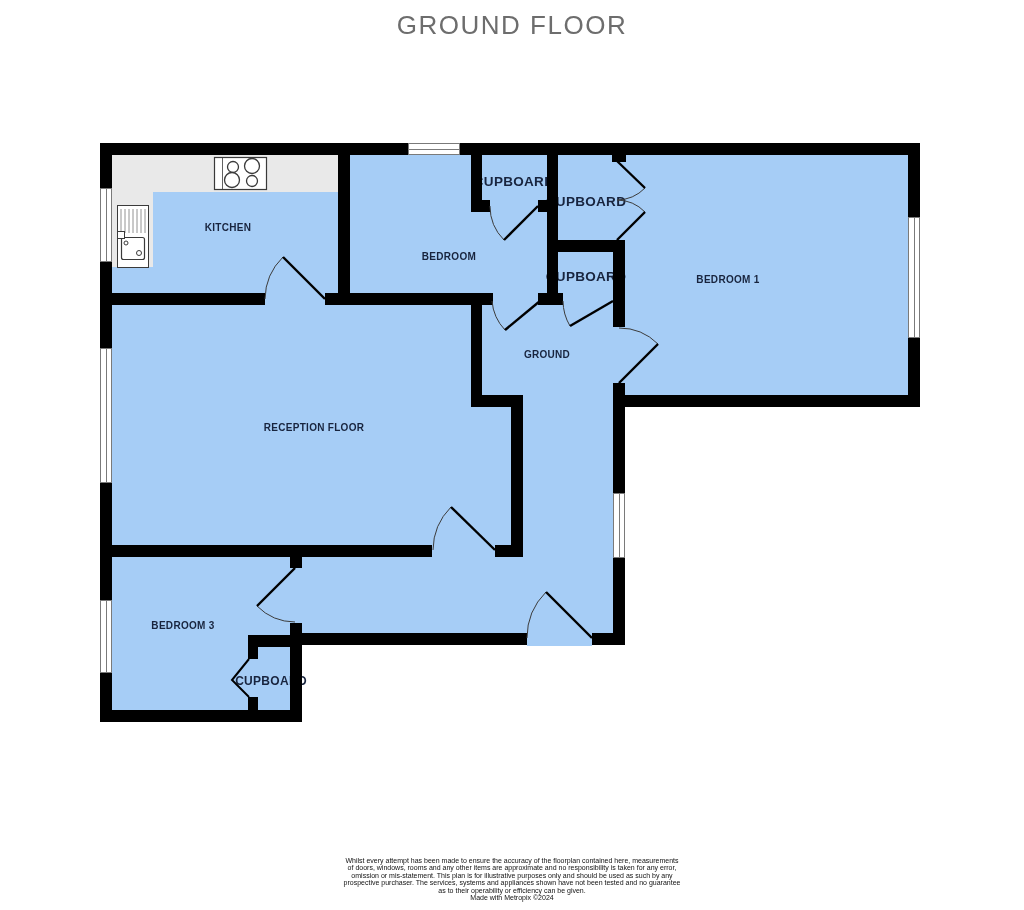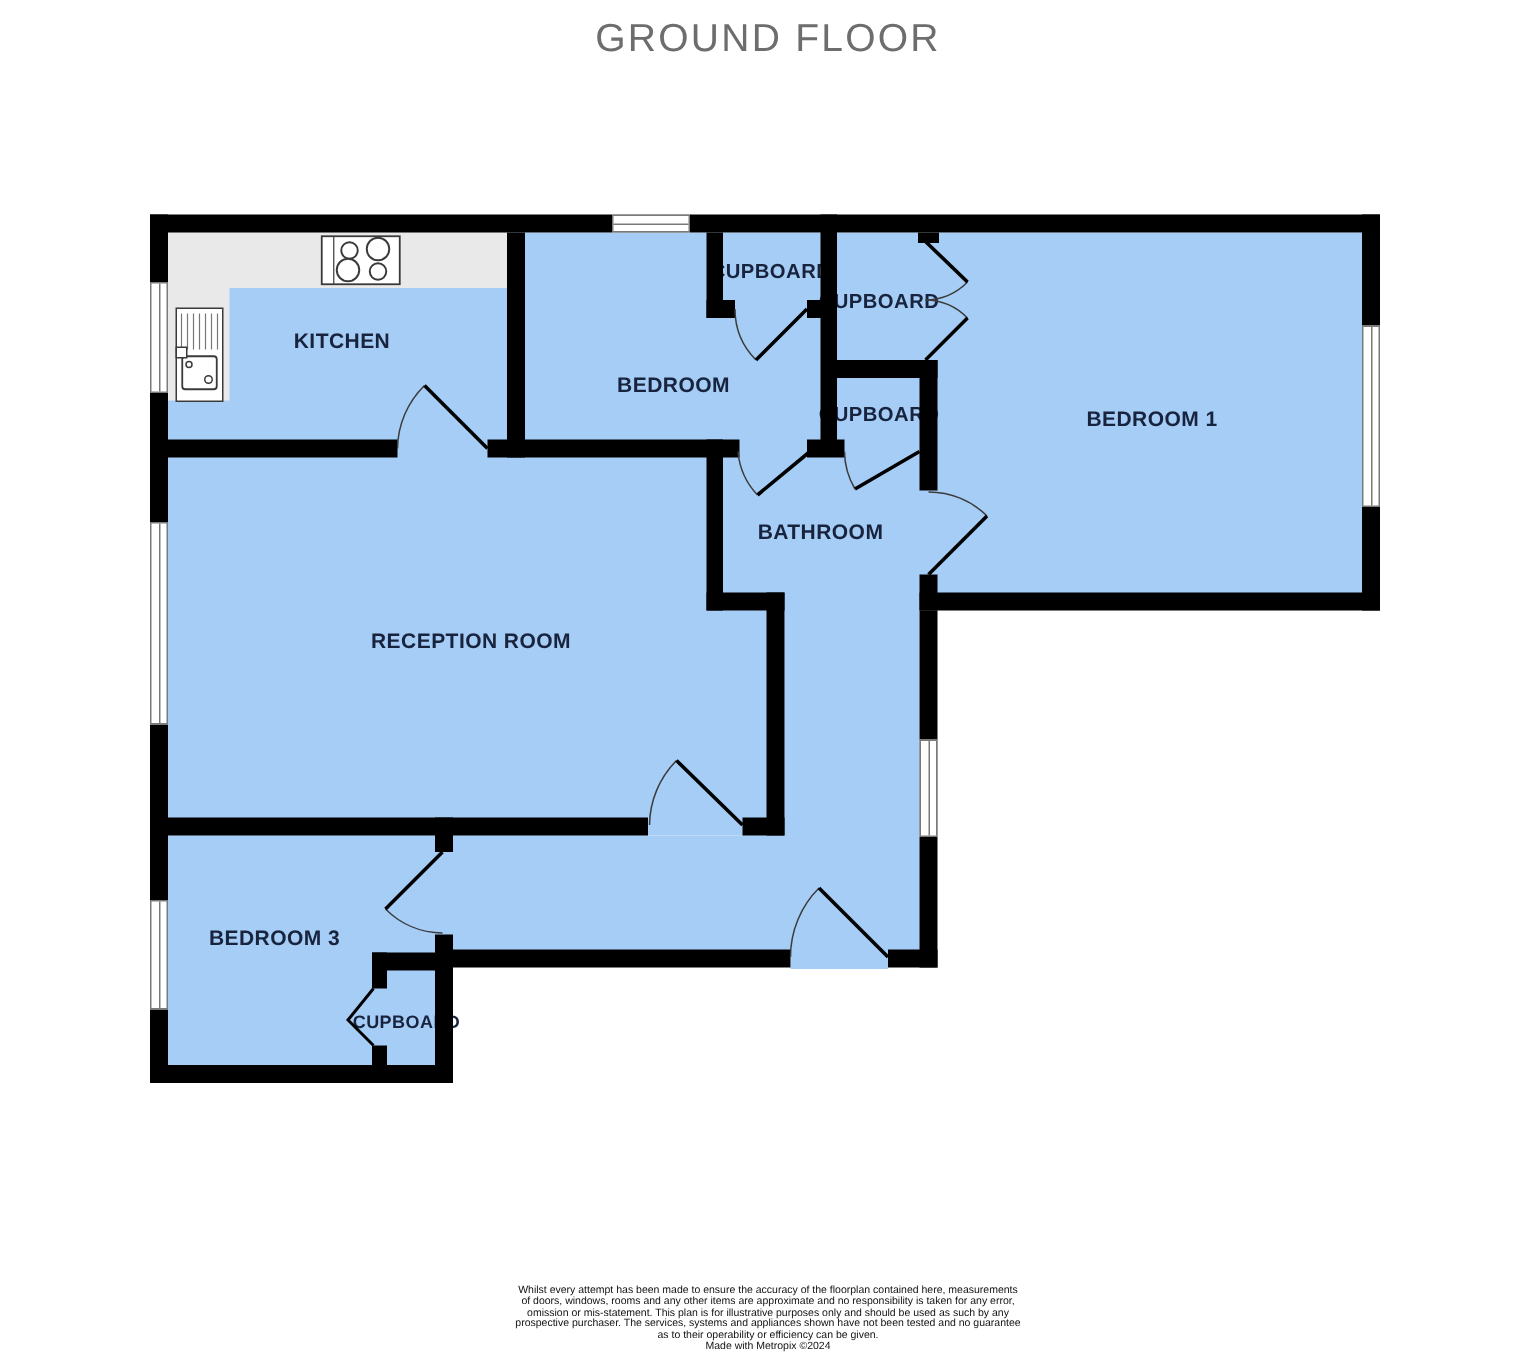--- a/index.html
+++ b/index.html
@@ -4,21 +4,21 @@
 <style>
   html,body{margin:0;padding:0;background:#fff;}
   .canvas{position:relative;width:1024px;height:910px;background:#fff;overflow:hidden;
           font-family:"Liberation Sans",sans-serif;}
   .title{position:absolute;left:0;right:0;top:10px;text-align:center;
          font-size:26px;letter-spacing:1.5px;color:var(--title-text,#6d6d6d);}
   .area{position:absolute;background:var(--room-fill,#a6cdf6);z-index:1;}
   .counter{position:absolute;background:var(--counter,#e9e9e9);z-index:2;}
   .rlabel{position:absolute;transform:translate(-50%,-50%);white-space:nowrap;
           font-weight:bold;color:var(--label-text,#18243e);z-index:2;letter-spacing:.3px;}
-  .lg{font-size:14px;} .md{font-size:13.5px;} .sm{font-size:12px;}
+  .lg{font-size:10px;} .md{font-size:13.5px;} .sm{font-size:12px;}
   .w{position:absolute;background:var(--wall,#000);z-index:4;}
   .win{position:absolute;background:#fff;border:1px solid var(--window-frame,#7a7a7a);
        box-sizing:border-box;z-index:5;}
   .win .wline{position:absolute;background:var(--window-frame,#7a7a7a);}
   .win.v .wline{left:50%;top:0;width:1px;height:100%;}
   .win.h .wline{top:50%;left:0;height:1px;width:100%;}
   svg.overlay{position:absolute;left:0;top:0;z-index:6;pointer-events:none;}
   .arc{fill:none;stroke:var(--door-arc,#3c3c3c);stroke-width:1;}
   .leaf{fill:none;stroke:#000;stroke-width:2.4;}
   .fix{fill:#fff;stroke:#3a3a3a;}
@@ -40,23 +40,23 @@
   <div class="area" style="left:527px;top:633px;width:65px;height:13px;"></div>
 
   <div class="counter" style="left:112px;top:155px;width:226px;height:37px;"></div>
   <div class="counter" style="left:112px;top:155px;width:41px;height:112px;"></div>
 
   <div class="rlabel lg" style="left:228px;top:227px;">KITCHEN</div>
   <div class="rlabel lg" style="left:449px;top:256px;">BEDROOM</div>
   <div class="rlabel md" style="left:514px;top:181px;">CUPBOARD</div>
   <div class="rlabel md" style="left:586px;top:201px;">CUPBOARD</div>
   <div class="rlabel md" style="left:586px;top:276px;">CUPBOARD</div>
-  <div class="rlabel lg" style="left:768px;top:279px;">BEDROOM 1</div>
-  <div class="rlabel lg" style="left:547px;top:354px;">BATHROOM</div>
-  <div class="rlabel lg" style="left:314px;top:427px;">RECEPTION ROOM</div>
+  <div class="rlabel lg" style="left:728px;top:279px;">BEDROOM 1</div>
+  <div class="rlabel lg" style="left:547px;top:354px;">GROUND</div>
+  <div class="rlabel lg" style="left:314px;top:427px;">RECEPTION FLOOR</div>
   <div class="rlabel lg" style="left:183px;top:625px;">BEDROOM 3</div>
   <div class="rlabel sm" style="left:271px;top:681px;">CUPBOARD</div>
 
   <div class="w" style="left:100px;top:143px;width:820px;height:12px;"></div>
   <div class="w" style="left:100px;top:143px;width:12px;height:579px;"></div>
   <div class="w" style="left:908px;top:143px;width:12px;height:264px;"></div>
   <div class="w" style="left:613px;top:395px;width:307px;height:12px;"></div>
   <div class="w" style="left:613px;top:407px;width:12px;height:238px;"></div>
   <div class="w" style="left:302px;top:633px;width:225px;height:12px;"></div>
   <div class="w" style="left:592px;top:633px;width:33px;height:12px;"></div>

